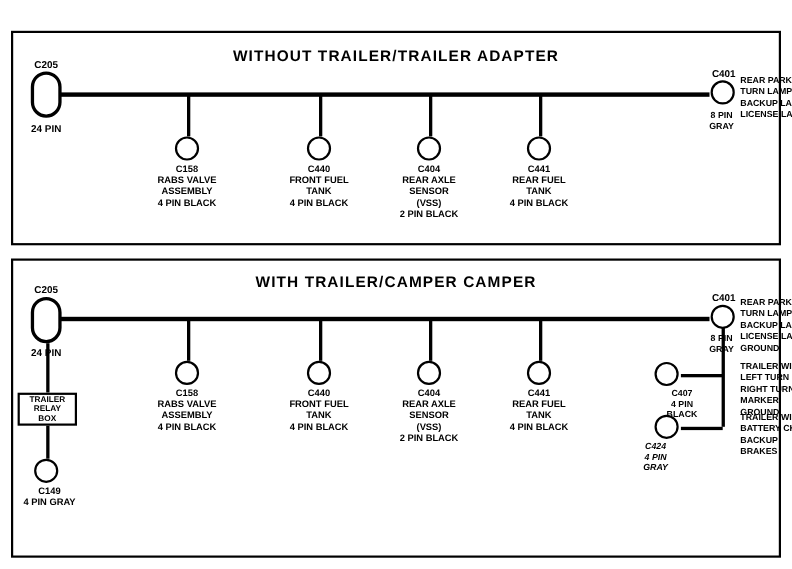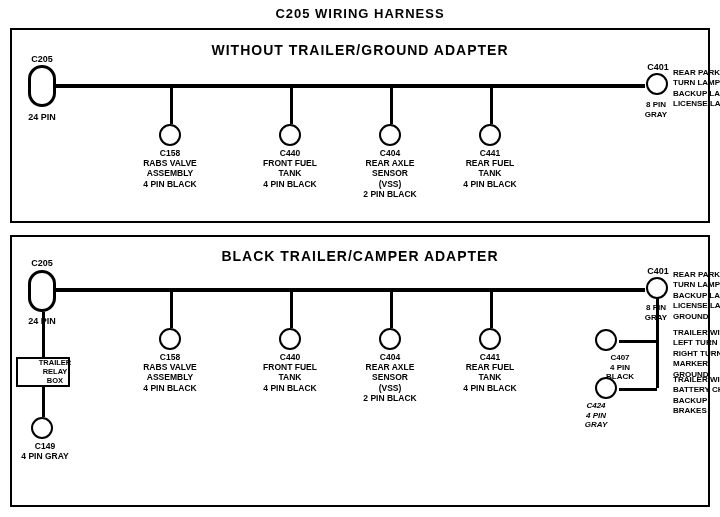--- a/index.html
+++ b/index.html
@@ -75,28 +75,25 @@
     .border-box {
       position: absolute;
       border: 2px solid #000;
     }
   </style>
 </head>
 <body>
 
 <div class="diagram-container">
 
-  <div style="position:absolute; top:6px; left:0; width:720px; text-align:center;">
-    <span class="page-title">C205 WIRING HARNESS</span>
-  </div>
 
   <div class="border-box" style="left:10px; top:28px; width:700px; height:195px;"></div>
 
   <div style="position:absolute; top:42px; left:0; width:720px; text-align:center;">
-    <span class="section-label">WITHOUT  TRAILER/GROUND ADAPTER</span>
+    <span class="section-label">WITHOUT  TRAILER/TRAILER ADAPTER</span>
   </div>
 
   <div class="connector-lg" style="left:28px; top:65px;"></div>
 
   <div class="lbl" style="left:22px; top:54px; width:40px;">C205</div>
 
   <div class="lbl" style="left:20px; top:112px; width:44px;">24 PIN</div>
 
   <div class="wire-line" style="left:55px; top:84px; width:590px;"></div>
 
@@ -122,21 +119,21 @@
   <div class="connector-sm" style="left:379px; top:124px;"></div>
   <div class="lbl" style="left:356px; top:148px; width:68px; font-size:8.5px;">C404<br>REAR AXLE<br>SENSOR<br>(VSS)<br>2 PIN BLACK</div>
 
   <div class="drop-line" style="left:490px; top:86px; height:38px;"></div>
   <div class="connector-sm" style="left:479px; top:124px;"></div>
   <div class="lbl" style="left:460px; top:148px; width:60px; font-size:8.5px;">C441<br>REAR FUEL<br>TANK<br>4 PIN BLACK</div>
 
   <div class="border-box" style="left:10px; top:235px; width:700px; height:272px;"></div>
 
   <div style="position:absolute; top:248px; left:0; width:720px; text-align:center;">
-    <span class="section-label">BLACK TRAILER/CAMPER ADAPTER</span>
+    <span class="section-label">WITH TRAILER/CAMPER CAMPER</span>
   </div>
 
   <div class="connector-lg" style="left:28px; top:270px;"></div>
   <div class="lbl" style="left:22px; top:258px; width:40px;">C205</div>
   <div class="lbl" style="left:20px; top:316px; width:44px;">24 PIN</div>
 
   <div class="wire-line" style="left:55px; top:288px; width:590px;"></div>
 
   <div class="connector-sm" style="left:646px; top:277px;"></div>
   <div class="lbl" style="left:638px; top:266px; width:40px;">C401</div>
@@ -156,21 +153,21 @@
 
   <div style="position:absolute; left:619px; top:388px; width:38px; height:2.5px; background:#000;"></div>
   <div class="connector-sm" style="left:595px; top:377px;"></div>
   <div class="lbl" style="left:576px; top:401px; width:40px; font-size:8px;font-style:italic;">C424<br>4 PIN<br>GRAY</div>
   <div class="lbl lbl-right" style="left:673px; top:375px; width:80px; font-size:8px; line-height:1.3;">
     TRAILER WIRES<br>BATTERY CHARGE<br>BACKUP<br>BRAKES
   </div>
 
   <div class="drop-line" style="left:42px; top:312px; height:45px;"></div>
   <div style="position:absolute; left:16px; top:357px; width:54px; height:30px; border:2px solid #000; background:#fff;"></div>
-  <div class="lbl" style="left:26px; top:358px; width:58px; text-align:center; font-size:7.5px;">TRAILER<br>RELAY<br>BOX</div>
+  <div class="lbl" style="left:14px; top:358px; width:58px; text-align:center; font-size:7.5px;">TRAILER<br>RELAY<br>BOX</div>
 
   <div class="drop-line" style="left:42px; top:387px; height:30px;"></div>
   <div class="connector-sm" style="left:31px; top:417px;"></div>
   <div class="lbl" style="left:20px; top:441px; width:50px; font-size:8.5px;">C149<br>4 PIN GRAY</div>
 
   <div class="drop-line" style="left:170px; top:290px; height:38px;"></div>
   <div class="connector-sm" style="left:159px; top:328px;"></div>
   <div class="lbl" style="left:140px; top:352px; width:60px; font-size:8.5px;">C158<br>RABS VALVE<br>ASSEMBLY<br>4 PIN BLACK</div>
 
   <div class="drop-line" style="left:290px; top:290px; height:38px;"></div>

